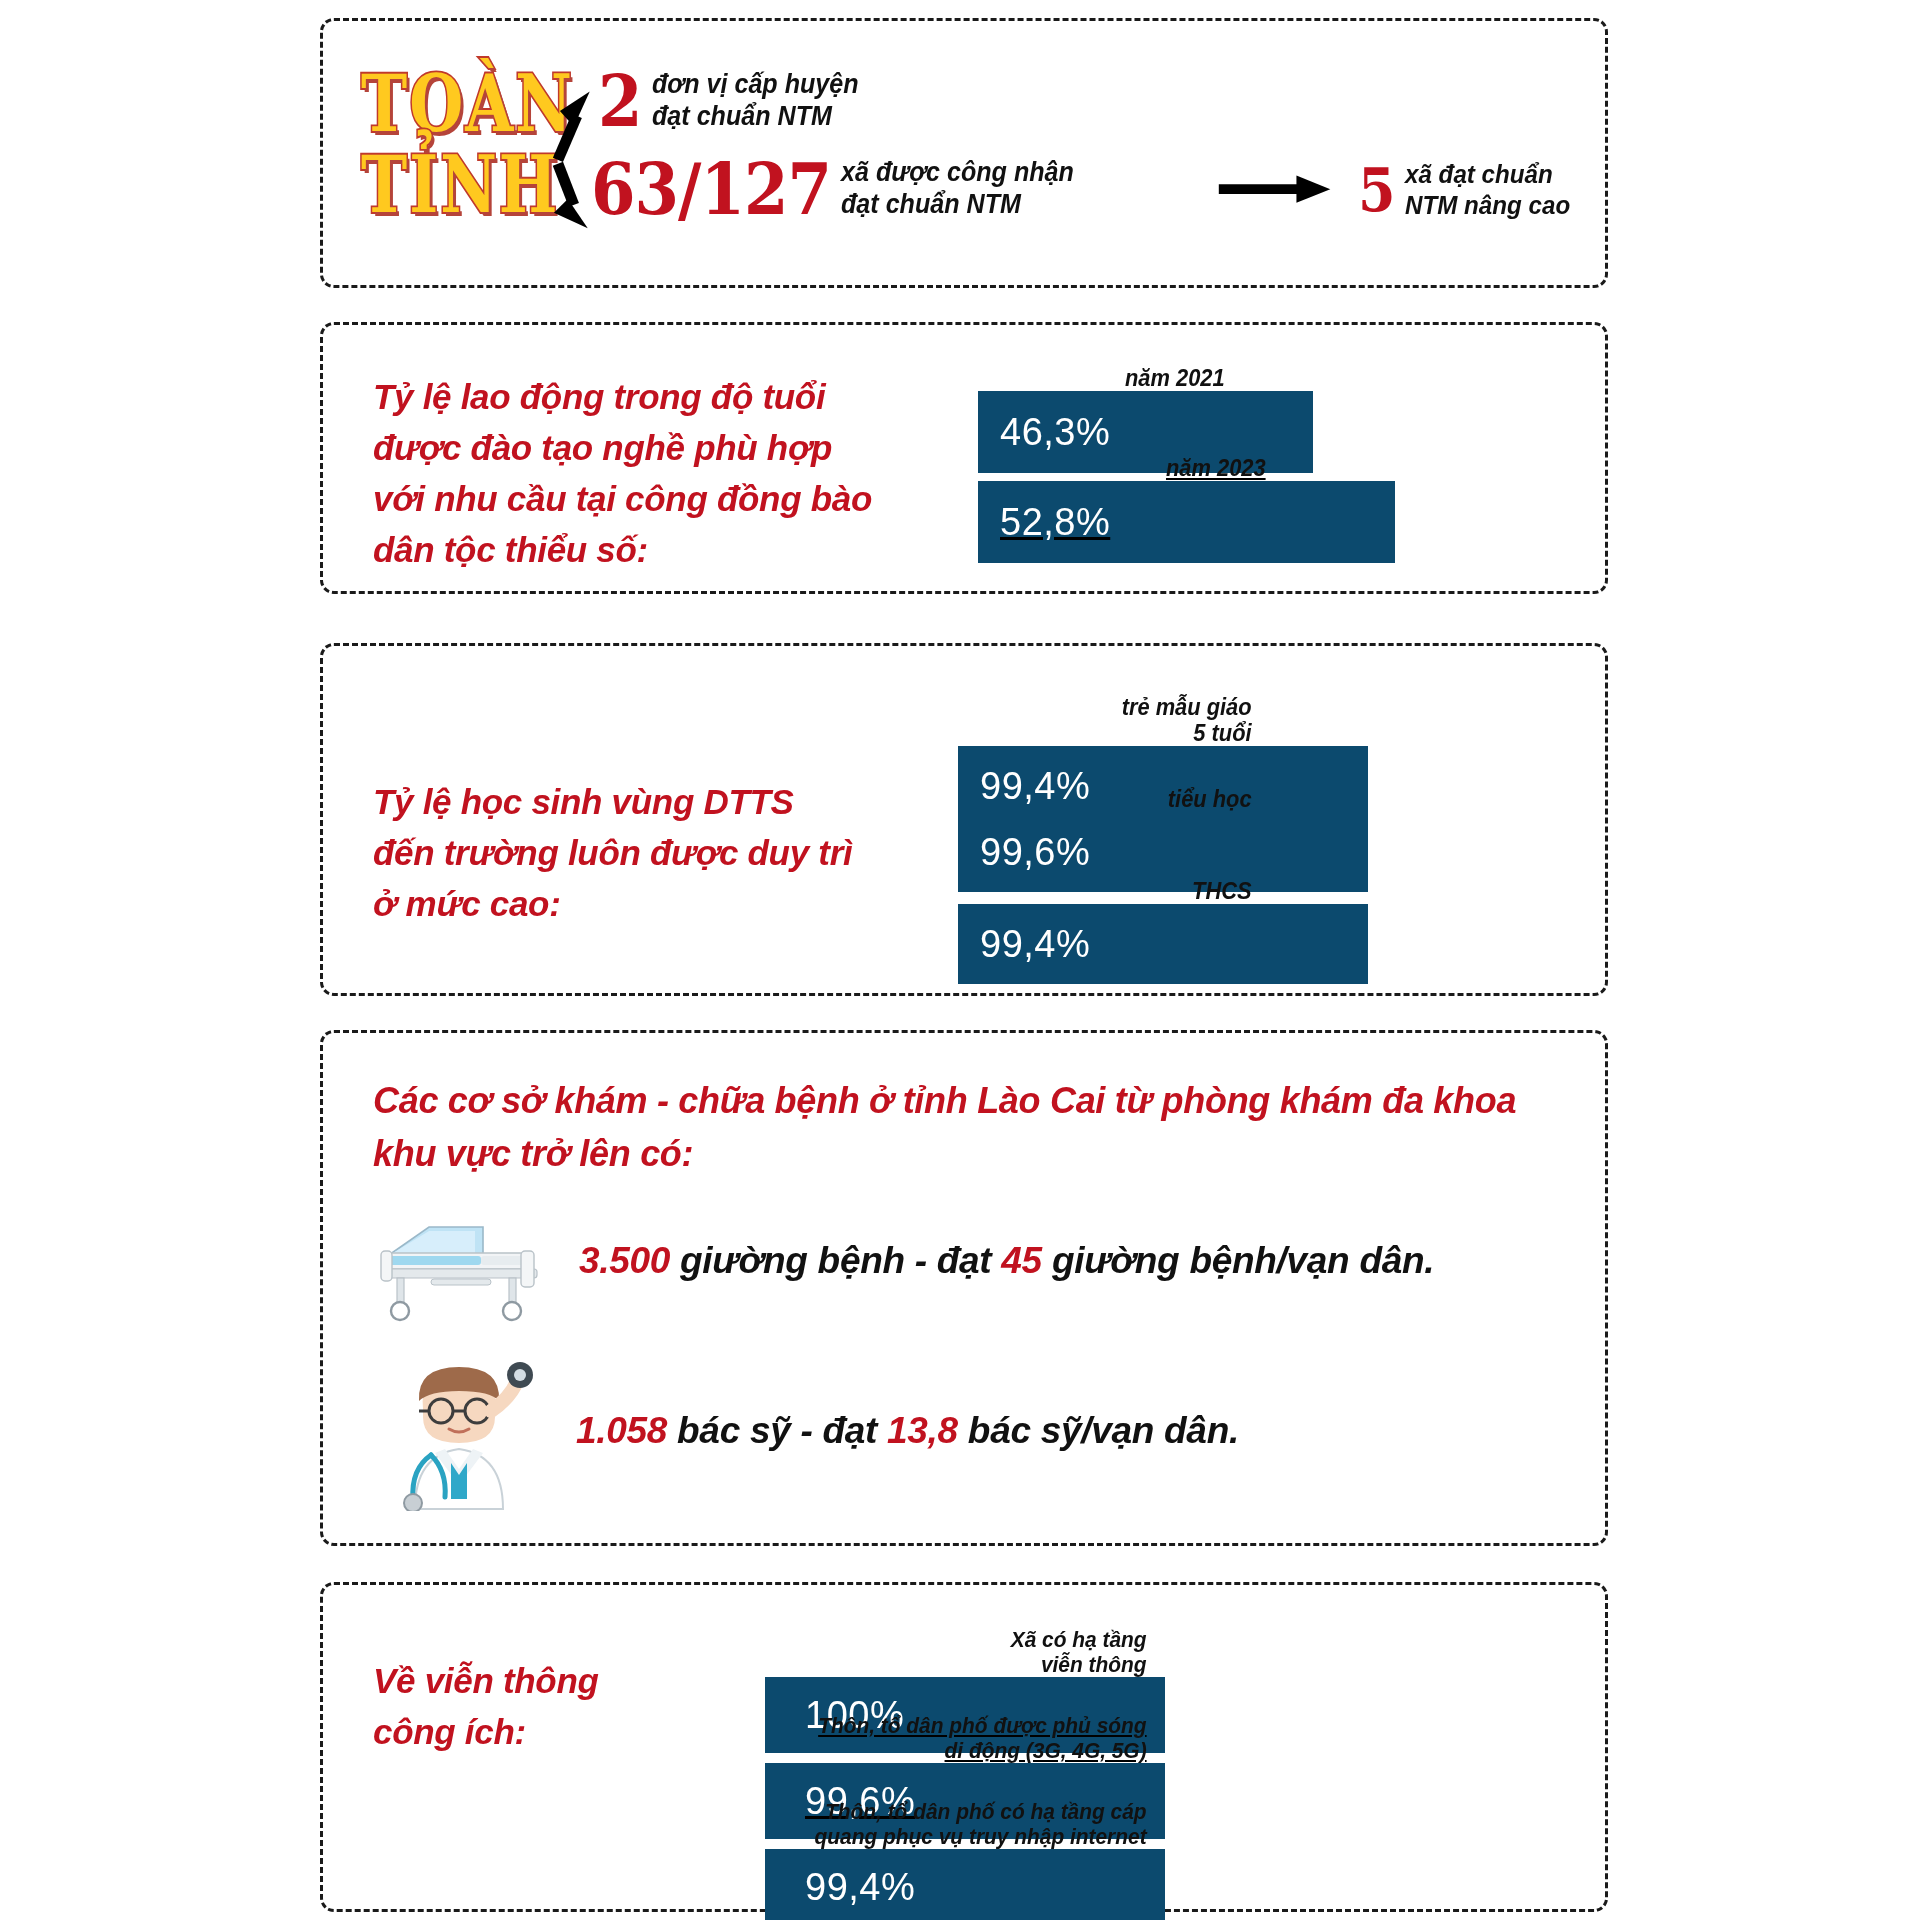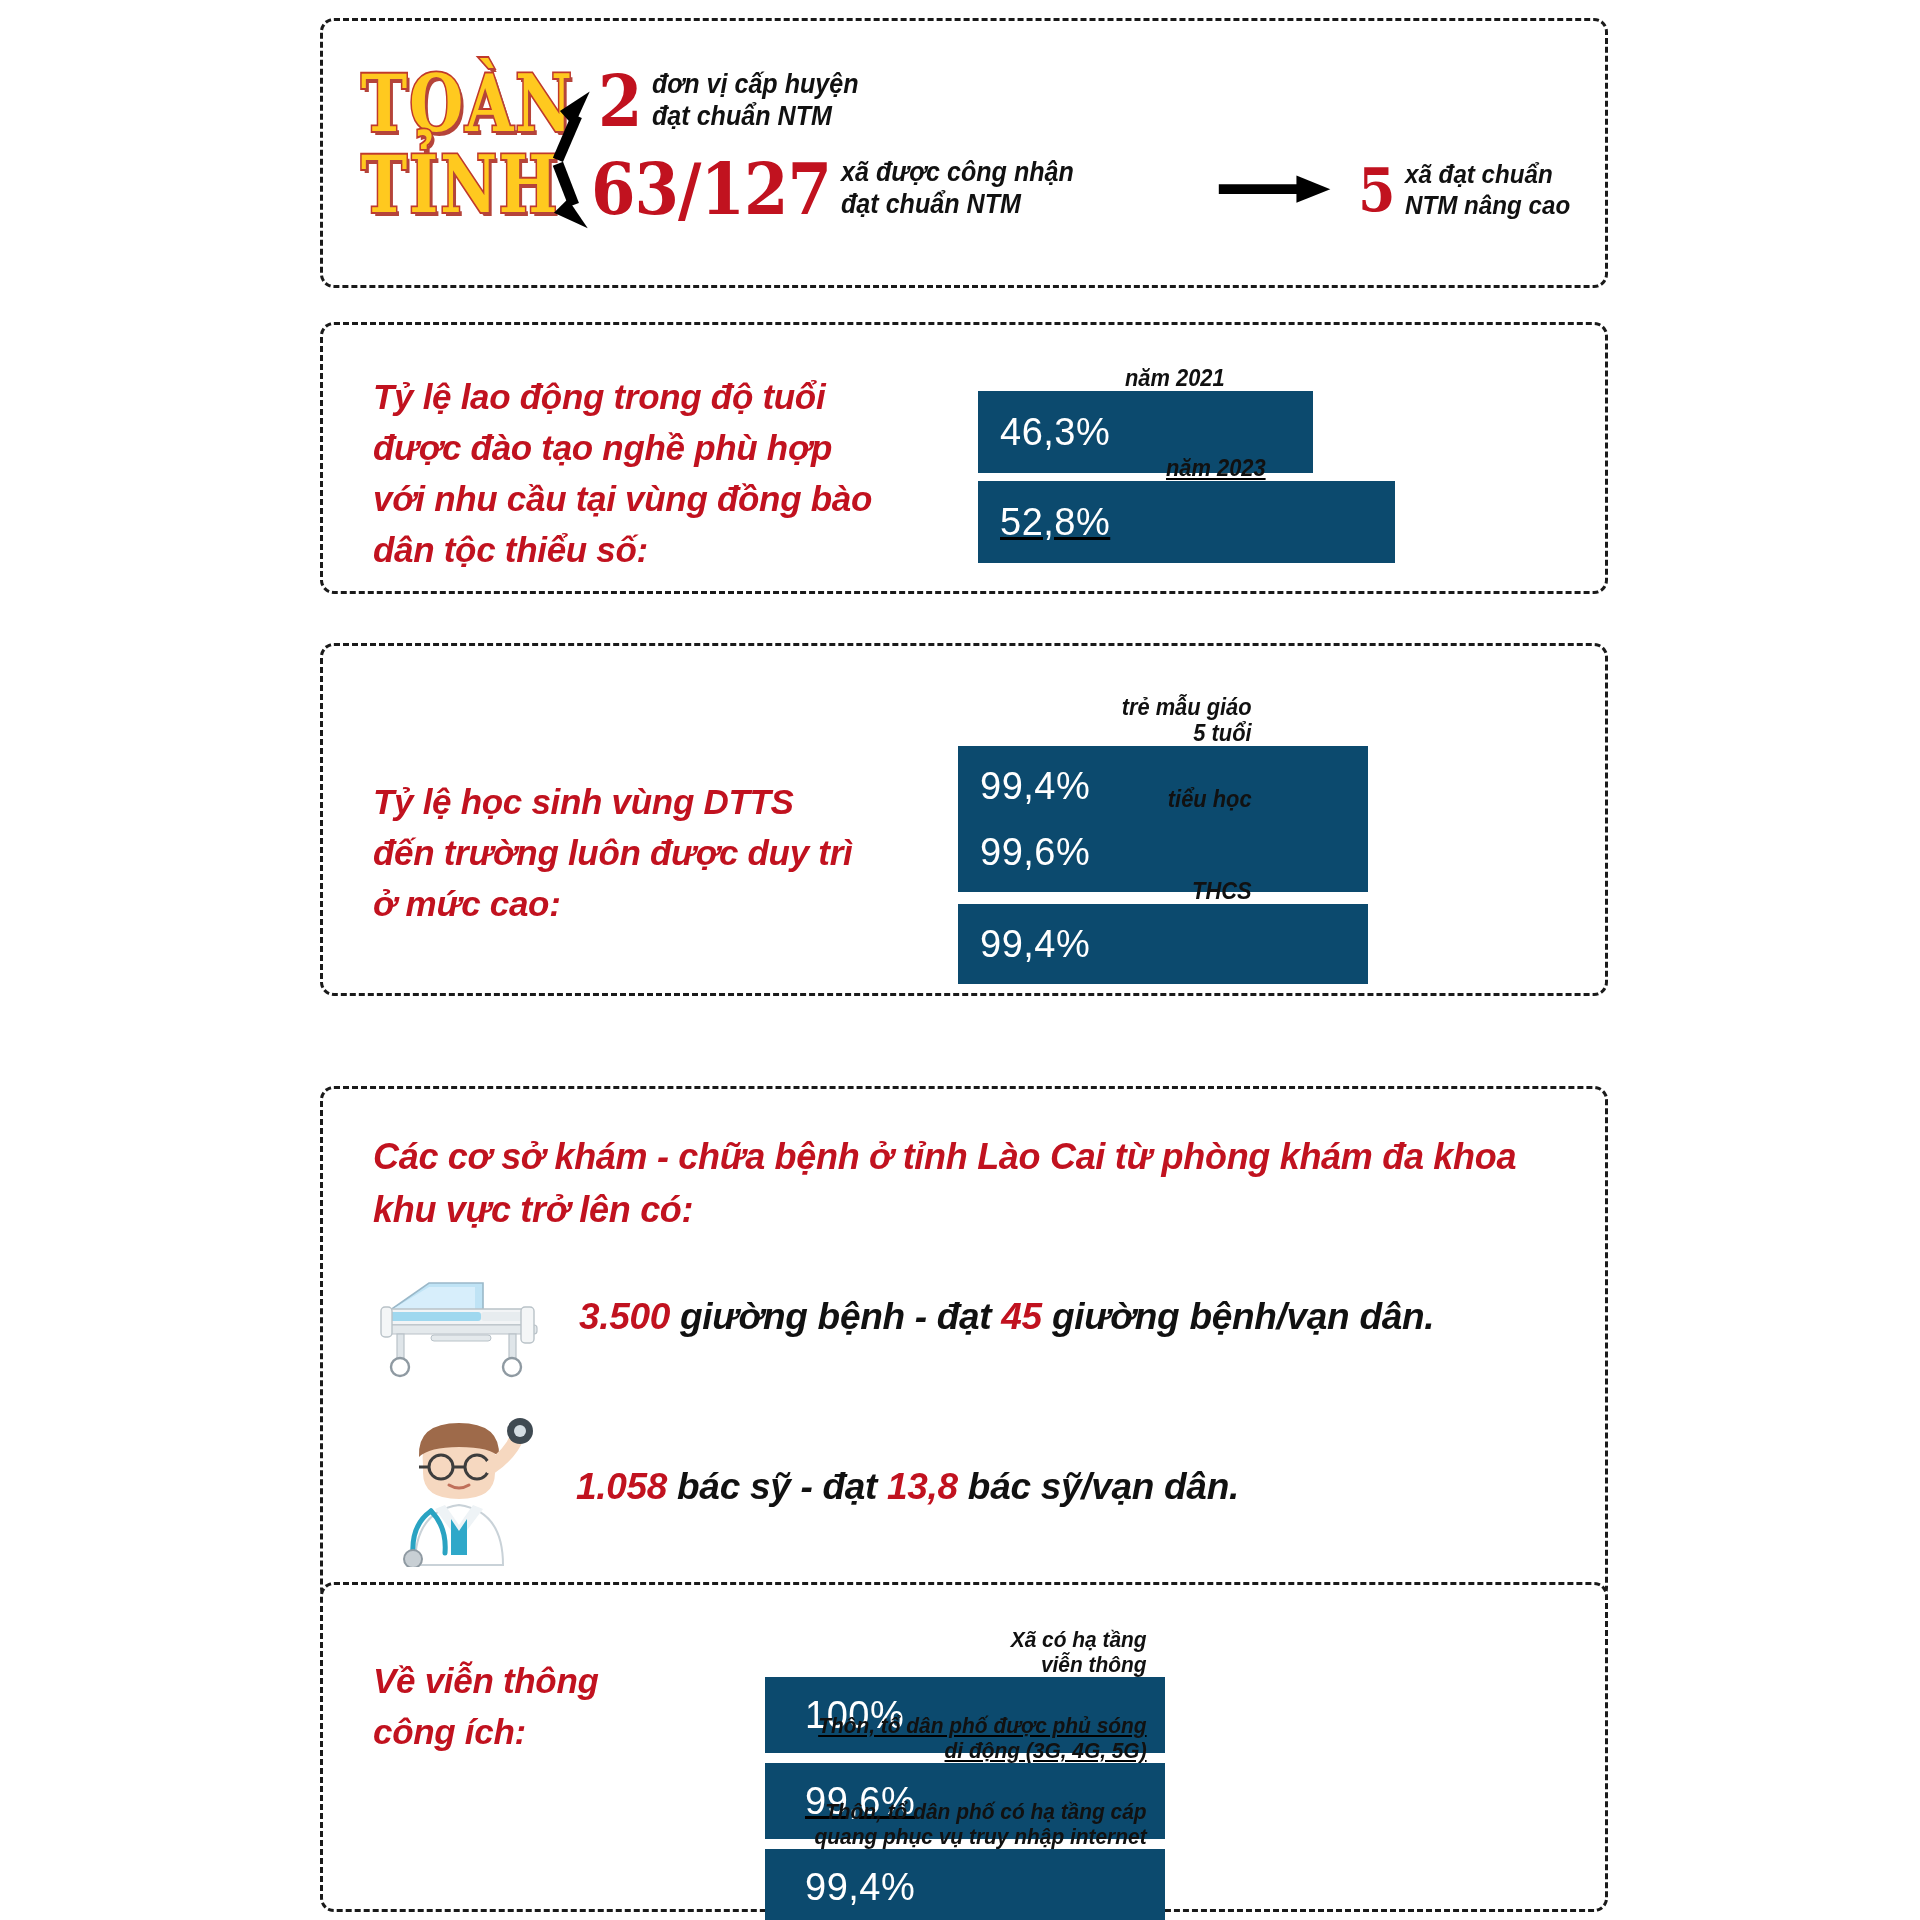--- a/index.html
+++ b/index.html
@@ -125,21 +125,21 @@
   
   #panel-3 { left: 320px; top: 643px; width: 1288px; height: 353px; }
   #panel-3 .panel-head { left: 50px; top: 130px; }
   #panel-3 .bar-label { width: 200px; }
   #panel-3 .bar-fill { height: 80px; }
   #p3-row-0 { left: 635px; top: 48px; }
   #p3-row-1 { left: 635px; top: 140px; }
   #p3-row-2 { left: 635px; top: 232px; }
 
   
-  #panel-4 { left: 320px; top: 1086px; width: 1288px; height: 516px; }
+  #panel-4 { left: 320px; top: 1030px; width: 1288px; height: 516px; }
   #panel-4 .panel-head { left: 50px; top: 42px; font-size: 36px; }
 
   .health-row { position: absolute; display: flex; align-items: center; }
   #health-row-bed { left: 48px; top: 160px; text-align: right; }
   #health-row-doc { left: 48px; top: 318px; }
 
   .health-text {
     font-family: "Liberation Sans", sans-serif;
     font-style: italic;
     font-weight: 700;
@@ -208,21 +208,21 @@
       <span class="desc-2line">
         <span>xã đạt chuẩn</span><br>
         <span>NTM nâng cao</span>
       </span>
     </div>
   </div>
 
   <div class="panel" id="panel-2">
     <div class="panel-head">Tỷ lệ lao động trong độ tuổi
 được đào tạo nghề phù hợp
-với nhu cầu tại vùng đồng bào
+với nhu cầu tại công đồng bào
 dân tộc thiểu số:</div>
 
     <div class="bar-row" id="p2-row-0">
       <div class="bar-label">năm 2021</div>
       <div class="bar-fill" style="width:335px">46,3%</div>
     </div>
 
     <div class="bar-row" id="p2-row-1">
       <div class="bar-label">năm 2023</div>
       <div class="bar-fill" style="width:417px">52,8%</div>

